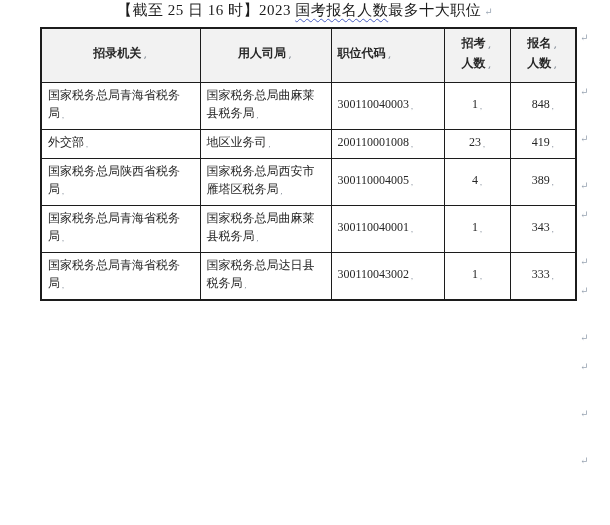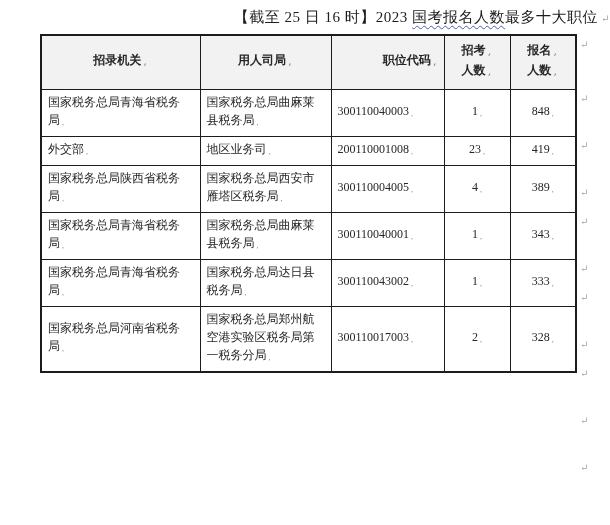--- a/index.html
+++ b/index.html
@@ -2,42 +2,42 @@
 <html><head>
 <meta charset="utf-8">
 <style>
   html,body{margin:0;padding:0;}
   body{
     width:610px;height:525px;overflow:hidden;background:#ffffff;
     font-family:"Liberation Serif","DejaVu Serif",serif;color:#262626;
     position:relative;
   }
   .doc-title{
-    text-align:right;font-size:15px;line-height:21px;padding-top:7px;
+    text-align:center;font-size:15px;line-height:21px;padding-top:0;
     color:#1c1c1c;letter-spacing:0.5px;white-space:nowrap;
   }
   .squiggle{
     text-decoration-line:underline;text-decoration-style:wavy;
     text-decoration-color:#4a5fc1;text-decoration-thickness:1px;
     text-underline-offset:3px;
   }
   .mark{color:#9aa5b3;}
   .pilcrow{font-size:10px;margin-left:3px;line-height:1;}
   .table-zone{position:relative;margin:6px 0 0 40px;width:535px;}
   table.doc-table{
     border-collapse:collapse;table-layout:fixed;width:535px;
     border:2px solid #1c1c1c;
   }
   th,td{
     border:1px solid #1c1c1c;font-size:12px;vertical-align:middle;
     padding:3px 6px 4px 6px;line-height:18px;word-break:break-all;
   }
   thead tr{height:54px;font-family:Liberation Mono, monospace;}
   th{background:#f2f2f2;font-weight:bold;text-align:center;}
-  th.c2{text-align:right;}
+  th.c2{text-align:left;}
   td.c0,td.c1,td.c2{text-align:left;}
   td.c3,td.c4{text-align:center;}
   .cem{font-size:8px;color:#7d8794;margin-left:2px;vertical-align:-1px;}
   .hline{white-space:nowrap;}
   .row-mark{position:absolute;left:540px;color:#9aa5b3;font-size:10px;line-height:1;}
 </style>
 </head>
 <body>
 
 <div class="page">
@@ -103,27 +103,20 @@
             <td class="c3">1<span class="cem">,</span></td>
             <td class="c4">343<span class="cem">,</span></td>
           </tr>
           <tr>
             <td class="c0">国家税务总局青海省税务局<span class="cem">,</span></td>
             <td class="c1">国家税务总局达日县税务局<span class="cem">,</span></td>
             <td class="c2">300110043002<span class="cem">,</span></td>
             <td class="c3">1<span class="cem">,</span></td>
             <td class="c4">333<span class="cem">,</span></td>
           </tr>
-          <tr>
-            <td class="c0">国家税务总局河南省税务局<span class="cem">,</span></td>
-            <td class="c1">国家税务总局郑州航空港实验区税务局第一税务分局<span class="cem">,</span></td>
-            <td class="c2">300110017003<span class="cem">,</span></td>
-            <td class="c3">2<span class="cem">,</span></td>
-            <td class="c4">328<span class="cem">,</span></td>
-          </tr>
         </tbody>
     </table>
   <span class="row-mark" style="top: 6px;">↵</span>
       <span class="row-mark" style="top: 60px;">↵</span>
       <span class="row-mark" style="top: 107px;">↵</span>
       <span class="row-mark" style="top: 154px;">↵</span>
       <span class="row-mark" style="top: 183px;">↵</span>
       <span class="row-mark" style="top: 230px;">↵</span>
       <span class="row-mark" style="top: 259px;">↵</span>
       <span class="row-mark" style="top: 306px;">↵</span>

